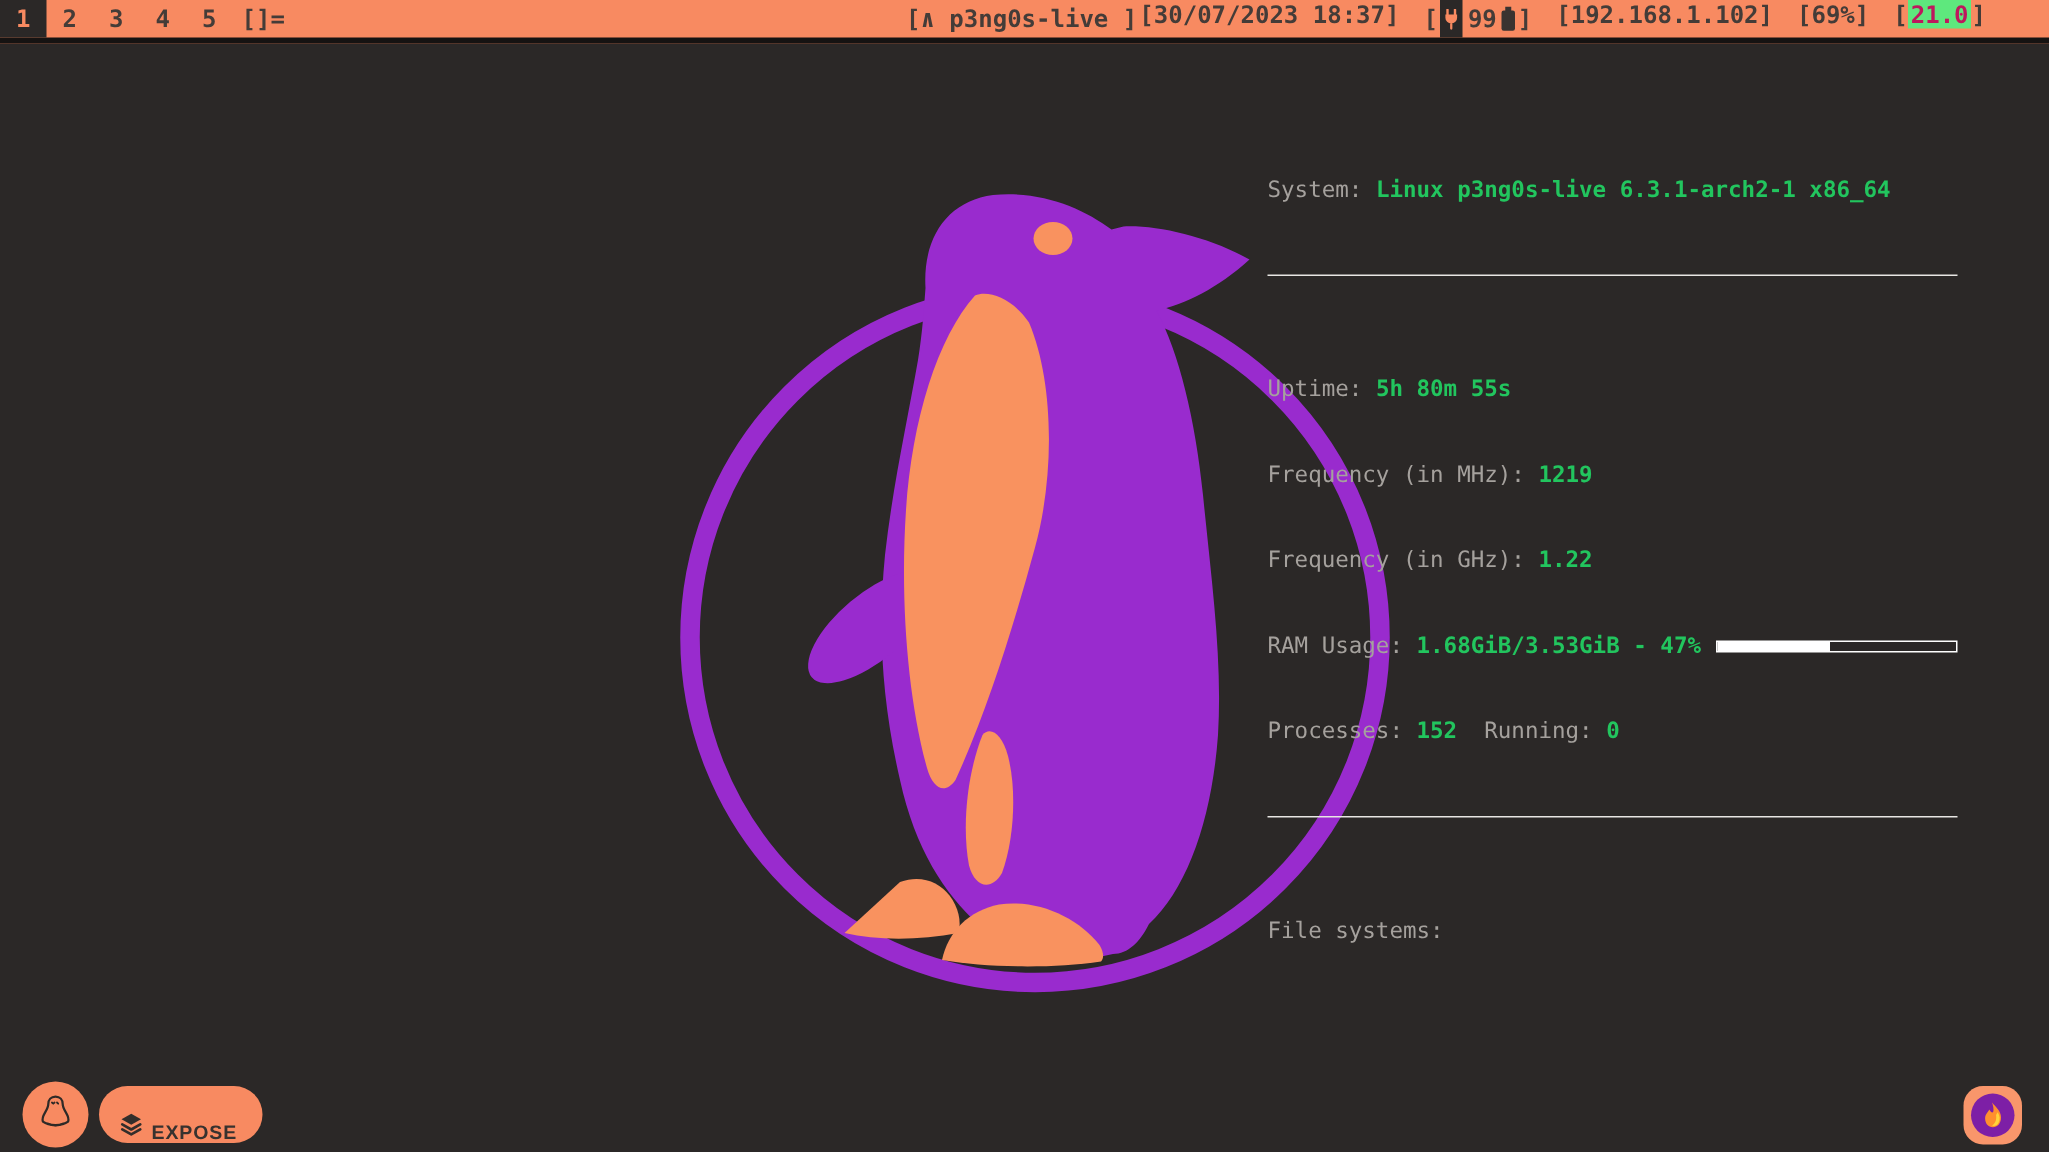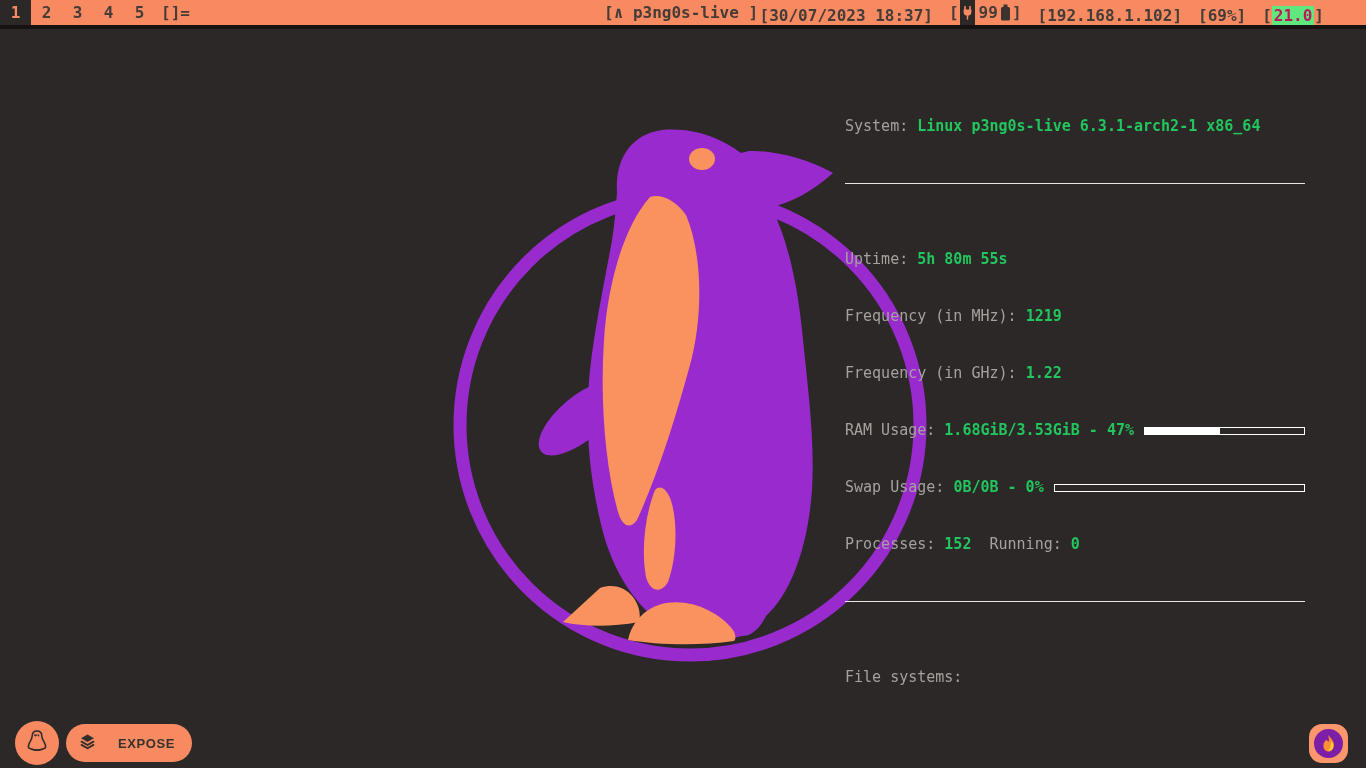--- a/index.html
+++ b/index.html
@@ -13,21 +13,21 @@
     position:absolute;left:0;top:0;width:1366px;height:25px;
     background:#f88a61;border-bottom:4px solid #161312;
     display:flex;align-items:stretch;
     font-size:16px;font-weight:bold;color:#443c38;
   }
   .tags{display:flex;}
   .tag{width:31px;display:flex;align-items:center;justify-content:center;cursor:default;}
   .tag.active{background:#2b2827;color:#f88a61;}
   .layout{margin-left:6px;display:flex;align-items:center;}
   .wintitle{position:absolute;left:604px;top:0;height:25px;display:flex;align-items:center;white-space:pre;}
-  .status{position:absolute;right:42px;top:0;height:25px;display:flex;align-items:flex-end;white-space:pre;}
+  .status{position:absolute;right:42px;top:0;height:25px;display:flex;align-items:flex-start;white-space:pre;}
   .seg{margin-left:16px;display:flex;align-items:center;}
   .plugblock{
     display:inline-flex;width:15px;height:25px;background:#2b2827;
     align-items:center;justify-content:center;margin:0 4px 0 1px;
   }
   .batticon{display:inline-flex;align-items:center;margin:0 1px 0 2px;}
   .temp{background:#5ee87d;color:#be185d;padding:0 2px;}
   
   .wallpaper{position:absolute;left:440px;top:110px;width:500px;height:570px;}
   
@@ -41,21 +41,21 @@
   .barline{display:flex;align-items:center;}
   .bar{flex:1;height:8px;border:1px solid #ffffff;margin-left:10px;position:relative;box-sizing:border-box;}
   .bar-fill{position:absolute;left:0;top:0;bottom:0;background:#ffffff;}
   
   .btn-tux{
     position:absolute;left:15px;top:721px;width:44px;height:44px;border-radius:50%;
     background:#f88a61;display:flex;align-items:center;justify-content:center;cursor:pointer;
   }
   .btn-expose{
     position:absolute;left:66px;top:724px;height:38px;border-radius:19px;
-    background:#f88a61;display:flex;align-items:center;gap:22px;padding:0 17px 0 13px;cursor:pointer;
+    background:#f88a61;display:flex;align-items:flex-end;gap:5px;padding:0 17px 0 13px;cursor:pointer;
   }
   .expose-label{
     font-family:"Liberation Sans",sans-serif;font-size:13px;font-weight:bold;
     color:#37322f;letter-spacing:0.6px;
   }
   
   .tray-flameshot{
     position:absolute;left:1309px;top:724px;width:39px;height:39px;border-radius:13px;
     background:#f9966b;display:flex;align-items:center;justify-content:center;cursor:pointer;
   }
@@ -160,24 +160,20 @@
   <span class="line"><span>System: </span><span class="v">Linux p3ng0s-live 6.3.1-arch2-1 x86_64</span></span>
   <hr class="sep">
 
   <span class="line"><span>Uptime: </span><span class="v">5h 80m 55s</span></span>
   <span class="line"><span>Frequency (in MHz): </span><span class="v">1219</span></span>
   <span class="line"><span>Frequency (in GHz): </span><span class="v">1.22</span></span>
   <div class="barline">
     <span><span>RAM Usage: </span><span class="v">1.68GiB/3.53GiB - 47%</span></span>
     <span class="bar"><span class="bar-fill" style="width: 47%;"></span></span>
   </div>
-  <div class="barline">
-    <span><span>Swap Usage: </span><span class="v">0B/0B - 0%</span></span>
-    <span class="bar"><span class="bar-fill" style="width: 0%;"></span></span>
-  </div>
   <span class="line"><span>Processes: </span><span class="v">152</span><span>  Running: </span><span class="v">0</span></span>
   <hr class="sep">
 
   <span class="line">File systems:</span>
   
   
 
   
   
   

